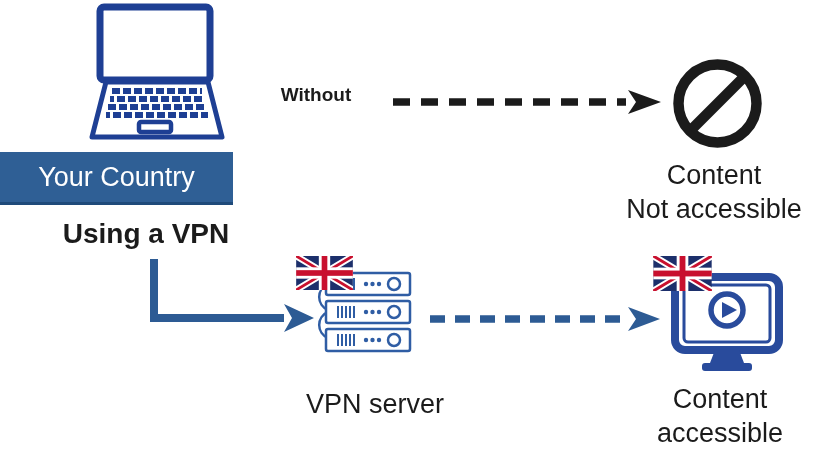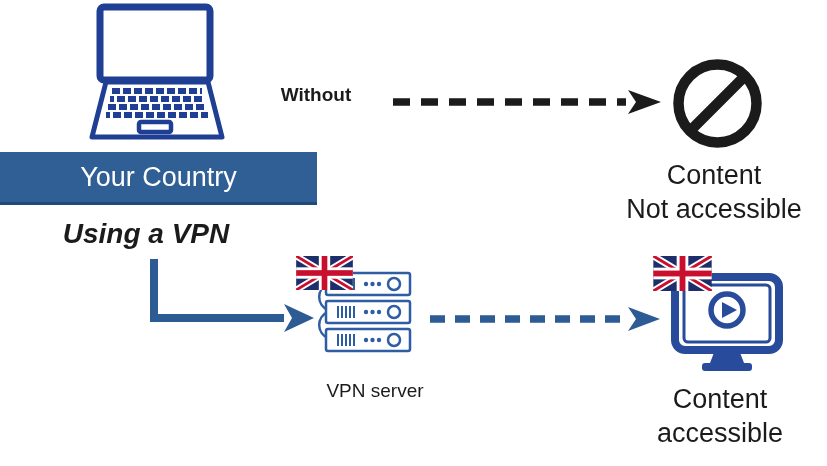--- a/index.html
+++ b/index.html
@@ -36,21 +36,21 @@
   <svg class="abs" style="left:82px;top:2px;" width="150" height="148" viewBox="0 0 150 148">
     <rect class="s-navy f-white" x="18" y="5" width="110" height="73" rx="4" stroke-width="7"></rect>
     <path class="s-navy f-white" d="M24,80 H126 L140,135 H10 Z" stroke-width="5" stroke-linejoin="round"></path>
     <path class="s-navy f-none" d="M30,89 H120" stroke-width="6" stroke-dasharray="8 3"></path>
     <path class="s-navy f-none" d="M28,97 H122" stroke-width="6" stroke-dasharray="8 3" stroke-dashoffset="4"></path>
     <path class="s-navy f-none" d="M26,105 H124" stroke-width="6" stroke-dasharray="8 3"></path>
     <path class="s-navy f-none" d="M24,113 H126" stroke-width="6" stroke-dasharray="8 3" stroke-dashoffset="4"></path>
     <rect class="s-navy f-white" x="57" y="120" width="32" height="10" rx="2" stroke-width="4.5"></rect>
   </svg>
 
-  <div class="abs banner" style="left:0;top:152px;width:317px;height:53px;">
+  <div class="abs banner" style="left:0;top:152px;width:233px;height:53px;">
     <span>Your Country</span>
   </div>
 
   <div class="abs label bold" style="left:230px;top:68px;width:172px;font-size:19px;line-height:30px;margin-top:12px;">
     <div>Without</div>
   </div>
 
   <svg class="abs" style="left:390px;top:88px;" width="278" height="28" viewBox="0 0 278 28">
     <path class="s-ink f-none" d="M3,14 H236" stroke-width="7.5" stroke-dasharray="17 11"></path>
     <path class="f-ink" d="M238,2 L271,14 L238,26 L246,14 Z"></path>
@@ -59,21 +59,21 @@
   <svg class="abs" style="left:670px;top:56px;" width="95" height="95" viewBox="0 0 95 95">
     <circle class="s-ink f-none" cx="47.5" cy="47.5" r="39" stroke-width="10.5"></circle>
     <path class="s-ink f-none" d="M21,74 L74,21" stroke-width="10.5"></path>
   </svg>
 
   <div class="abs label" style="left:598px;top:158px;width:232px;font-size:27px;line-height:34px;">
     <div>Content</div>
     <div>Not accessible</div>
   </div>
 
-  <div class="abs label bold" style="left:58px;top:217px;width:176px;font-size:28px;font-style:italic;">
+  <div class="abs label bold" style="left:58px;top:217px;width:176px;font-size:28px;">
     <span>Using a VPN</span>
   </div>
 
   <svg class="abs" style="left:146px;top:255px;" width="180" height="84" viewBox="0 0 180 84">
     <path class="s-steel f-none" d="M8,4 V63 H138" stroke-width="8"></path>
     <path class="f-steel" d="M138,49 L168,63 L138,77 L146,63 Z"></path>
   </svg>
 
   <svg class="abs" style="left:288px;top:250px;" width="135" height="105" viewBox="0 0 135 105">
     <path class="s-server f-none" d="M40,34 A14,14 0 0 0 40,60" stroke-width="2.5"></path>
@@ -107,21 +107,21 @@
   <svg class="abs" style="left:296px;top:256px;" width="57" height="34" viewBox="0 0 60 36">
     <rect class="f-flagblue" x="0" y="0" width="60" height="36"></rect>
     <path class="s-white f-none" d="M0,0 L60,36 M60,0 L0,36" stroke-width="7"></path>
     <path class="s-flagred f-none" d="M0,0 L60,36 M60,0 L0,36" stroke-width="3"></path>
     <rect class="f-white" x="24" y="0" width="12" height="36"></rect>
     <rect class="f-white" x="0" y="12" width="60" height="12"></rect>
     <rect class="f-flagred" x="27" y="0" width="6" height="36"></rect>
     <rect class="f-flagred" x="0" y="15" width="60" height="6"></rect>
   </svg>
 
-  <div class="abs label" style="left:285px;top:380px;width:180px;font-size:19px;">
+  <div class="abs label" style="left:285px;top:388px;width:180px;font-size:27px;">
     <span>VPN server</span>
   </div>
 
   <svg class="abs" style="left:428px;top:304px;" width="245" height="30" viewBox="0 0 245 30">
     <path class="s-steel f-none" d="M2,15 H198" stroke-width="7.5" stroke-dasharray="15 10"></path>
     <path class="f-steel" d="M200,3 L232,15 L200,27 L208,15 Z"></path>
   </svg>
 
   <svg class="abs" style="left:668px;top:272px;" width="120" height="102" viewBox="0 0 120 102">
     <rect class="s-mon f-white" x="7" y="5" width="104" height="73" rx="10" stroke-width="8"></rect>

